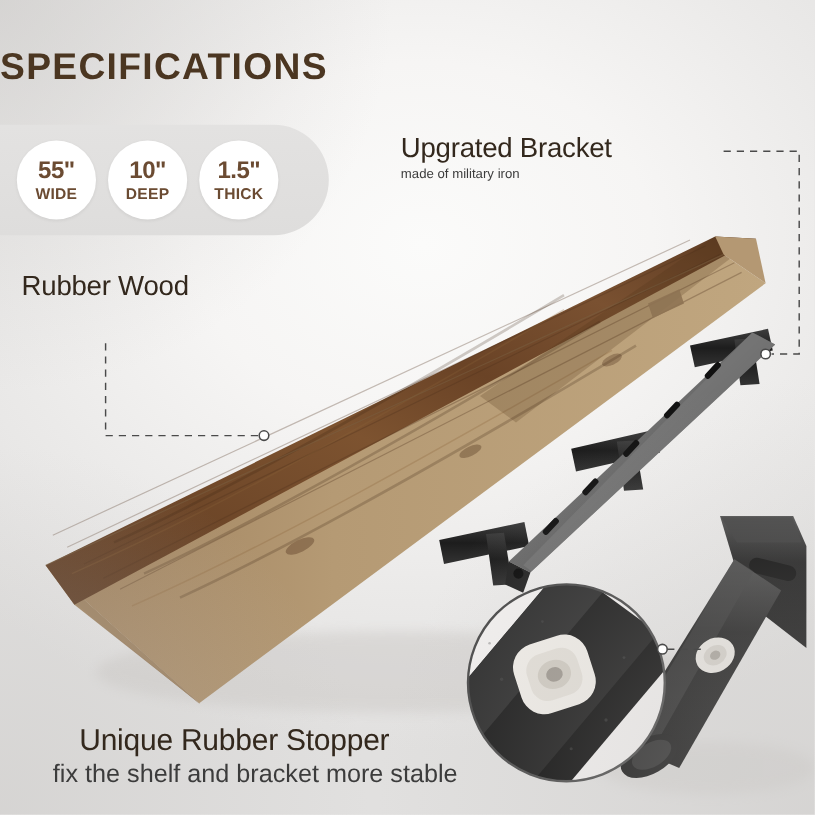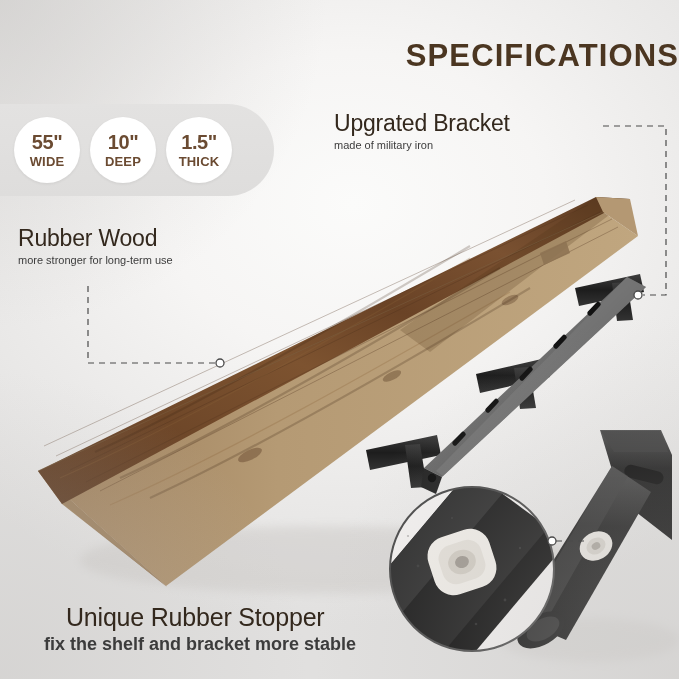--- a/index.html
+++ b/index.html
@@ -15,21 +15,21 @@
   }
   
   .vig{position:absolute;inset:0;pointer-events:none;
     background:
       radial-gradient(circle at 0% 0%, rgba(200,198,196,.55) 0%, rgba(200,198,196,0) 34%),
       radial-gradient(circle at 100% 100%, rgba(200,198,196,.45) 0%, rgba(200,198,196,0) 38%),
       radial-gradient(circle at 0% 100%, rgba(200,198,196,.45) 0%, rgba(200,198,196,0) 32%);
   }
   
   #title{
-    position:absolute;left:0;top:38px;width:679px;text-align:right;
+    position:absolute;left:0;top:38px;width:679px;text-align:left;
     font-size:31px;font-weight:bold;letter-spacing:1.1px;
     color:#4b3621;
     font-family:"Liberation Sans", sans-serif;
   }
   
   #badges{
     position:absolute;left:-14px;top:104px;width:288px;height:92px;
     background:linear-gradient(180deg,#e3e2e1 0%,#dedddc 100%);
     border-radius:0 46px 46px 0;
     display:flex;align-items:center;gap:10px;
@@ -45,21 +45,21 @@
   .badge .bv{font-size:20px;font-weight:bold;color:#6b4b32;letter-spacing:-.4px;}
   .badge .bl{font-size:13px;font-weight:bold;color:#6b4b32;margin-top:3px;letter-spacing:.2px;}
   
   .callout{position:absolute;}
   .callout .ct{font-size:23px;font-weight:normal;color:#33281d;letter-spacing:-.2px;white-space:nowrap;}
   .callout .cs{font-size:11px;color:#3c3c3c;margin-top:2px;white-space:nowrap;}
   #c-bracket{left:334px;top:110px;}
   #c-wood{left:18px;top:225px;}
   #c-stopper{left:44px;top:603px;}
   #c-stopper .ct{font-size:25px;margin-left:22px;}
-  #c-stopper .cs{font-size:18px;font-weight:bold;}
+  #c-stopper .cs{font-size:21px;}
   
   #lines{position:absolute;left:0;top:0;width:679px;height:679px;}
   
   #art{position:absolute;left:0;top:0;width:679px;height:679px;}
 </style>
 </head>
 <body>
 
 <div id="stage">
 
@@ -256,21 +256,20 @@
     </div>
   </div>
 
   <div class="callout" id="c-bracket">
     <div class="ct">Upgrated Bracket</div>
     <div class="cs">made of military iron</div>
   </div>
 
   <div class="callout" id="c-wood">
     <div class="ct">Rubber Wood</div>
-    <div class="cs">more stronger for long-term use</div>
   </div>
 
   <div class="callout" id="c-stopper">
     <div class="ct">Unique Rubber Stopper</div>
     <div class="cs">fix the shelf and bracket more stable</div>
   </div>
 
 </div>
 
 </body></html>

